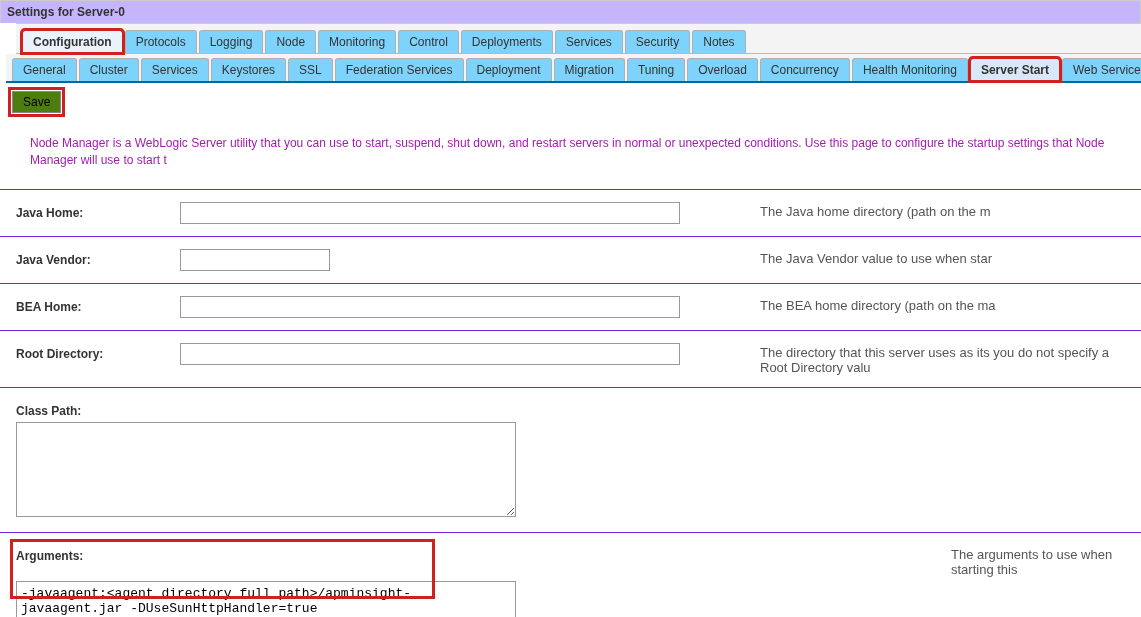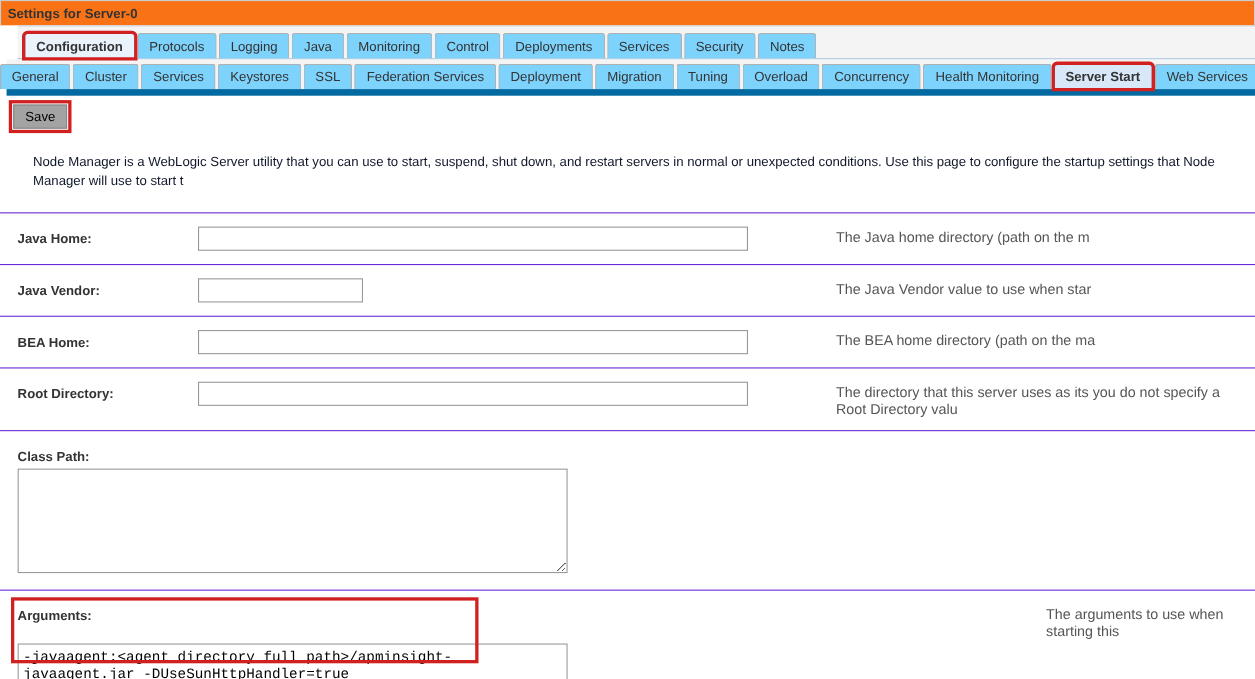--- a/index.html
+++ b/index.html
@@ -4,43 +4,42 @@
 <style>
   * { box-sizing: border-box; margin: 0; padding: 0; }
   body {
     font-family: Arial, Helvetica, sans-serif;
     font-size: 12px;
     color: #333;
     background: #fff;
     width: 1141px;
   }
   .title-bar {
-    background: #f97316;
+    background: #c4b5fd;
     border: 1px solid #ccc;
     border-bottom: none;
     padding: 4px 6px;
     font-weight: bold;
     color: #333;
   }
   .tab-strip {
     display: flex;
     gap: 0;
     background: #f4f4f4;
     border-top: 1px solid #ccc;
     border-bottom: 1px solid #a0c0e0;
     padding: 6px 6px 0 6px;
     align-items:flex-end;
     margin-left:16px;
   }
   .tab-strip.sub {
     border-top: none;
-    border-bottom: 6px solid #0369a1;
+    border-bottom: 2px solid #0369a1;
     padding-top: 4px;
     margin-left: 6px;
-    justify-content: center;
   }
   .tab {
     padding: 4px 10px;
     border: 1px solid #b0b0b0;
     border-bottom: none;
     margin-right: 2px;
     background: #7dd3fc;
     color: #333;
     cursor: pointer;
     border-radius: 3px 3px 0 0;
@@ -58,27 +57,27 @@
   .hl-red {
     outline: 3px solid #d02020;
     outline-offset: -1px;
   }
   .save-row {
     padding: 6px 10px;
   }
   .save-btn {
     padding: 3px 10px;
     border: 1px solid #888;
-    background: #a3a3a3;
+    background: #4d7c0f;
     cursor: pointer;
     font-size: 12px;
   }
   .desc {
     padding: 14px 20px 20px 30px;
-    color: #0f172a;
+    color: #a21caf;
     line-height: 1.4;
   }
   .form-row {
     display: flex;
     align-items: flex-start;
     padding: 12px 10px;
     border-top: 1px solid #6d28d9;
   }
   .form-row:nth-of-type(odd){}
   .form-label {
@@ -117,21 +116,21 @@
 </style>
 </head>
 <body>
 
 <div class="title-bar">Settings for Server-0</div>
 
 <div class="tab-strip" id="main-tabs">
     <div class="tab active hl-red">Configuration</div>
     <div class="tab">Protocols</div>
     <div class="tab">Logging</div>
-    <div class="tab">Java</div>
+    <div class="tab">Node</div>
     <div class="tab">Monitoring</div>
     <div class="tab">Control</div>
     <div class="tab">Deployments</div>
     <div class="tab">Services</div>
     <div class="tab">Security</div>
     <div class="tab">Notes</div>
   </div>
 <div class="tab-strip sub" id="sub-tabs">
     <div class="tab">General</div>
     <div class="tab">Cluster</div>

